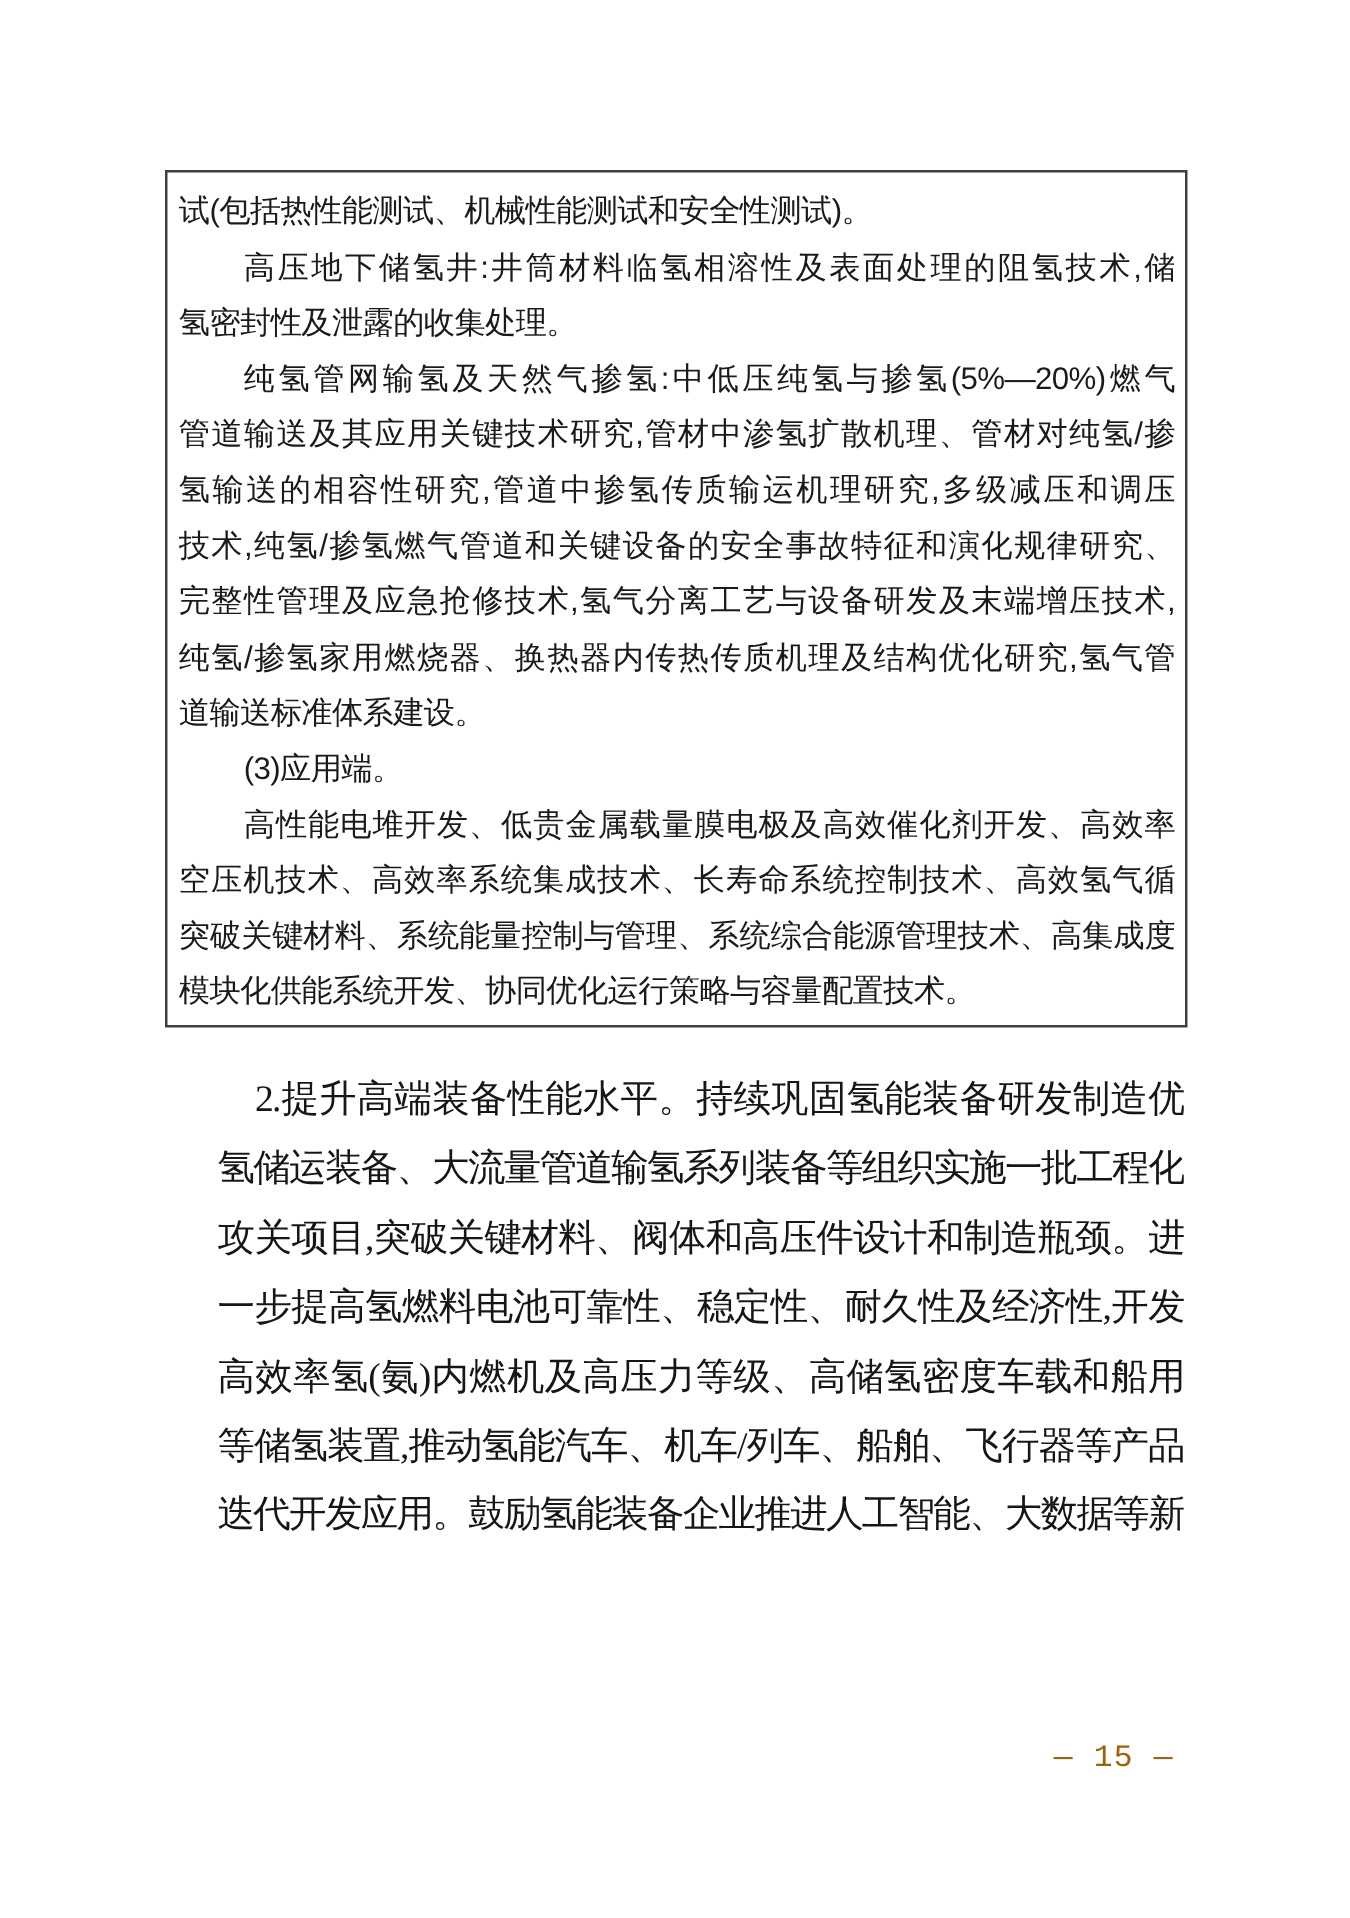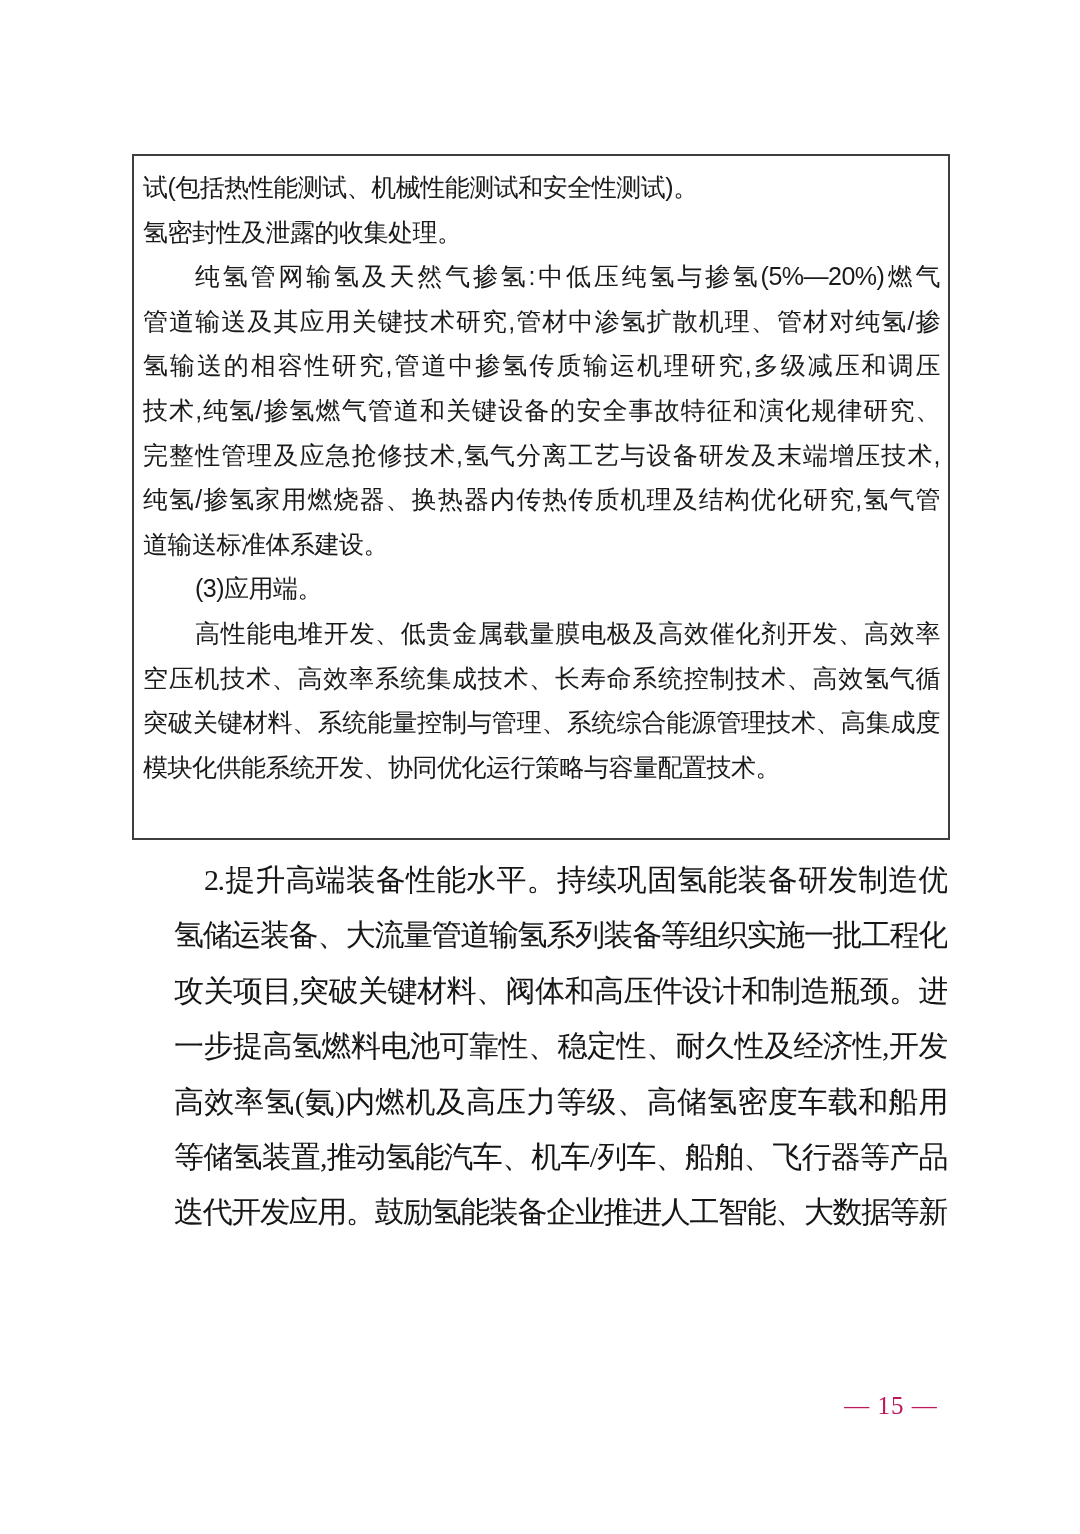--- a/index.html
+++ b/index.html
@@ -8,21 +8,21 @@
     position:relative;
     width:1080px; height:1534px;
     background:#ffffff;
     color:#1c1c1c;
     overflow:hidden;
     font-family:"Liberation Sans", sans-serif;
   }
   
   .box {
     position:absolute;
-    left:132px; top:154px;
+    left:132px; top:136px;
     width:818px; height:686px;
     border:2px solid #3f3f3f;
     padding:9px 8px 0 9px;
     background:#ffffff;
   }
   .bline {
     height:44.6px;
     line-height:44.6px;
     font-size:25px;
     letter-spacing:-0.5px;
@@ -53,31 +53,32 @@
     margin-left:41px;
   }
   .pline.ind1 { padding-left:30px; }
   .pagenum {
     position:absolute;
     left:826px; top:1392px;
     width:130px;
     text-align:center;
     font-size:25px;
     letter-spacing:1px;
-    color:#be185d;
-    font-family:Liberation Serif, serif;
+    color:#a16207;
+    font-family:Liberation Mono, monospace;
   }
 </style>
 </head>
 <body>
 
 <div class="page">
 
   <div class="box">
     <div class="bline">试(包括热性能测试、机械性能测试和安全性测试)。</div>
+    <div class="bline ind j">高压地下储氢井:井筒材料临氢相溶性及表面处理的阻氢技术,储</div>
     <div class="bline">氢密封性及泄露的收集处理。</div>
     <div class="bline ind j">纯氢管网输氢及天然气掺氢:中低压纯氢与掺氢(5%—20%)燃气</div>
     <div class="bline j">管道输送及其应用关键技术研究,管材中渗氢扩散机理、管材对纯氢/掺</div>
     <div class="bline j">氢输送的相容性研究,管道中掺氢传质输运机理研究,多级减压和调压</div>
     <div class="bline j">技术,纯氢/掺氢燃气管道和关键设备的安全事故特征和演化规律研究、</div>
     <div class="bline j">完整性管理及应急抢修技术,氢气分离工艺与设备研发及末端增压技术,</div>
     <div class="bline j">纯氢/掺氢家用燃烧器、换热器内传热传质机理及结构优化研究,氢气管</div>
     <div class="bline">道输送标准体系建设。</div>
     <div class="bline ind">(3)应用端。</div>
     <div class="bline ind j">高性能电堆开发、低贵金属载量膜电极及高效催化剂开发、高效率</div>

